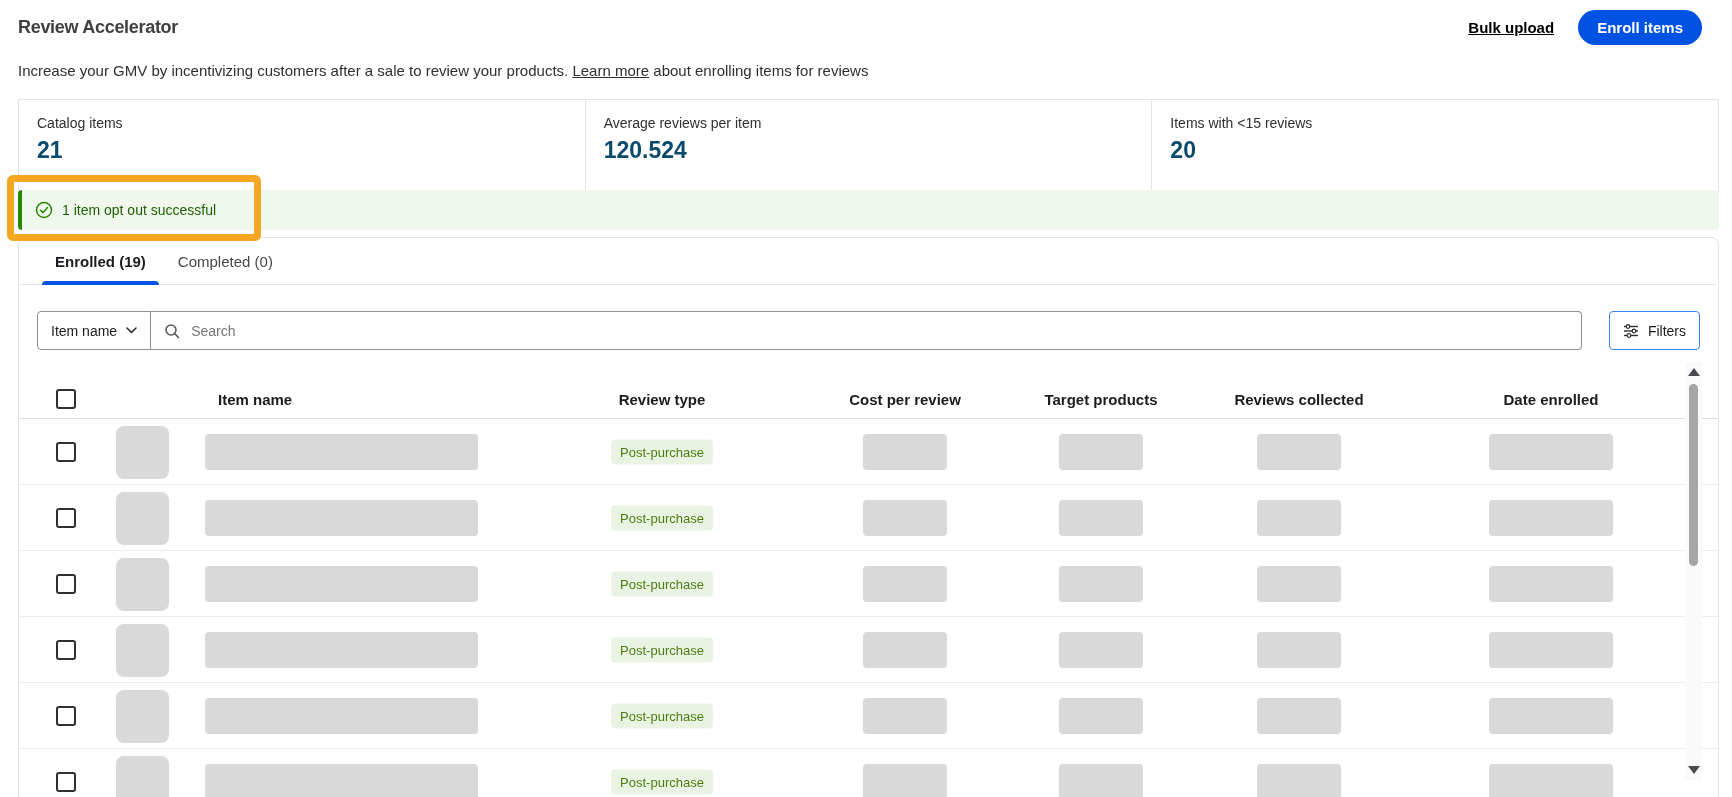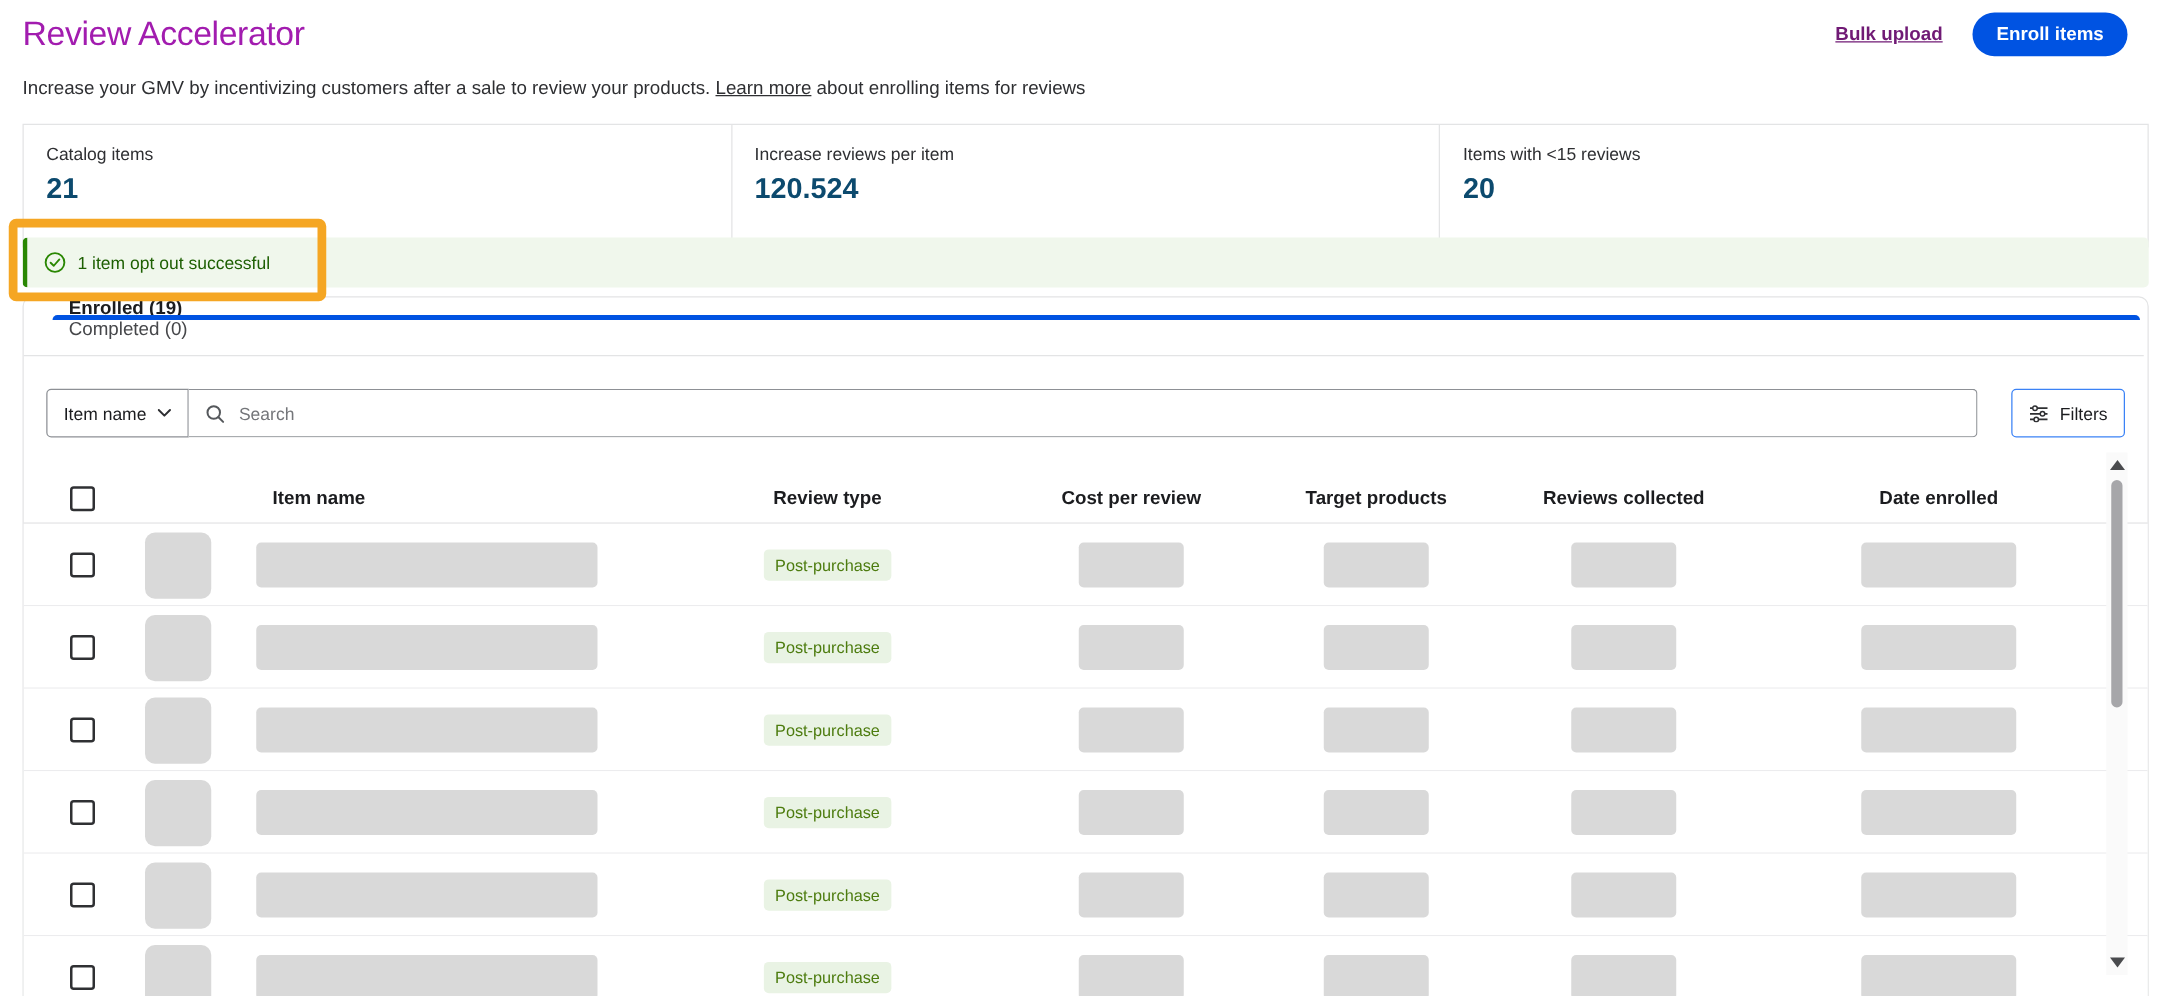--- a/index.html
+++ b/index.html
@@ -6,23 +6,23 @@
   html, body { margin: 0; padding: 0; }
   body {
     width: 1732px; height: 797px; overflow: hidden; position: relative;
     background: #ffffff; color: #2e2f32;
     font-family: "Liberation Sans", sans-serif;
   }
 
   
   .page-header { position: absolute; left: 18px; right: 30px; top: 10px;
     display: flex; justify-content: space-between; align-items: center; }
-  .page-title { font-size: 27px; font-weight: normal; color: #a21caf; letter-spacing: -0.3px; }
+  .page-title { font-size: 18px; font-weight: bold; color: #404040; letter-spacing: -0.3px; }
   .header-actions { display: flex; align-items: center; gap: 24px; }
-  .bulk-upload { font-size: 15px; font-weight: 600; color: #701a75;
+  .bulk-upload { font-size: 15px; font-weight: 600; color: #000000;
     text-decoration: underline; cursor: pointer; }
   .enroll-btn { background: #0053e2; color: #fff; border: none; cursor: pointer;
     height: 35px; padding: 0 19px; border-radius: 18px; font-size: 15px; font-weight: bold;
     font-family: "Liberation Sans", sans-serif; }
 
   .subtitle { position: absolute; left: 18px; top: 62px; font-size: 15px; color: #2e2f32; }
   .subtitle .link { text-decoration: underline; cursor: pointer; color: #2e2f32; }
 
   
   .stats-card { position: absolute; left: 18px; top: 99px; width: 1701px; height: 99px;
@@ -41,21 +41,21 @@
 
   
   .annotation { position: absolute; left: 7px; top: 175px; width: 254px; height: 66px;
     border: 7px solid #f5a623; border-radius: 6px; z-index: 20; pointer-events: none; }
 
   
   .main-card { position: absolute; left: 18px; top: 237px; width: 1701px; height: 610px;
     border: 1px solid #e3e4e5; border-radius: 8px 8px 0 0; background: #fff; }
 
   .tabs { position: absolute; top: 0; left: 0; right: 3px; height: 47px;
-    border-bottom: 1px solid #e3e4e5; display: flex; padding-left: 20px; flex-direction: column; }
+    border-bottom: 1px solid #e3e4e5; display: flex; padding-left: 20px; }
   .tab { position: relative; display: flex; align-items: center; padding: 0 16px;
     font-size: 15px; color: #46474a; cursor: pointer; }
   .tab.active { font-weight: bold; color: #1b1c1f; }
   .tab.active::after { content: ""; position: absolute; left: 3px; right: 3px; bottom: -1px;
     height: 4px; background: #0053e2; border-radius: 4px 4px 0 0; }
 
   
   .toolbar { position: absolute; top: 73px; left: 18px; right: 18px; height: 39px;
     display: flex; align-items: stretch; }
   .field-select { display: flex; align-items: center; gap: 9px; padding: 0 13px;
@@ -125,21 +125,21 @@
 </div>
 
 <div class="subtitle"><span>Increase your GMV by incentivizing customers after a sale to review your products. </span><span class="link">Learn more</span><span> about enrolling items for reviews</span></div>
 
 <div class="stats-card">
   <div class="stat">
     <div class="stat-label">Catalog items</div>
     <div class="stat-value">21</div>
   </div>
   <div class="stat">
-    <div class="stat-label">Increase reviews per item</div>
+    <div class="stat-label">Average reviews per item</div>
     <div class="stat-value">120.524</div>
   </div>
   <div class="stat">
     <div class="stat-label">Items with &lt;15 reviews</div>
     <div class="stat-value">20</div>
   </div>
 </div>
 
 <div class="toast">
   <svg class="check-circle" viewBox="0 0 18 18">

